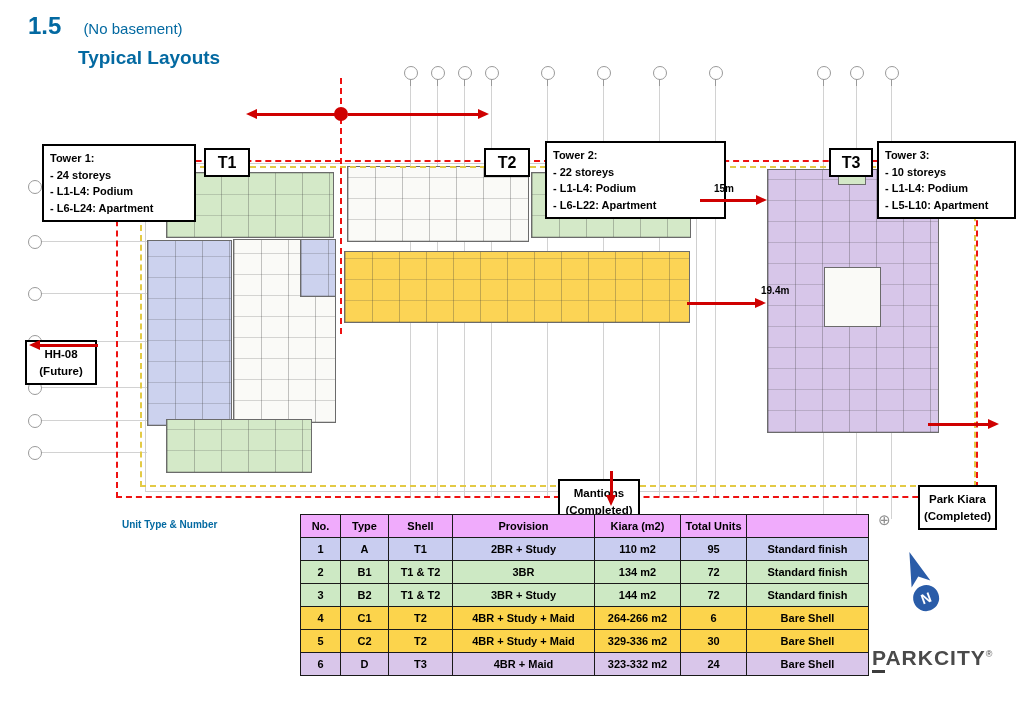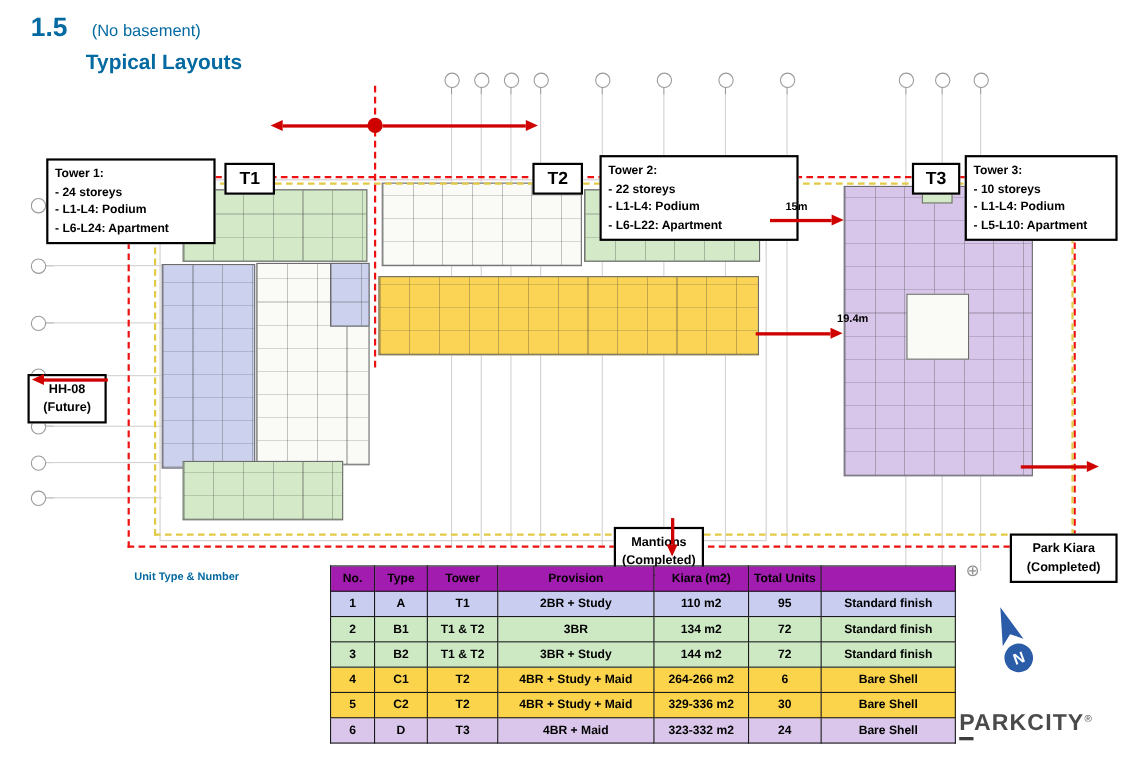--- a/index.html
+++ b/index.html
@@ -54,21 +54,21 @@
   .arrow-v{position:absolute;width:0;border-left:3px solid #cf0000;z-index:6;}
   .arrow-v.head-down::after{content:"";position:absolute;left:-7px;bottom:-11px;
     border-left:5.5px solid transparent;border-right:5.5px solid transparent;border-top:11px solid #cf0000;}
   .rdot{position:absolute;width:14px;height:14px;border-radius:50%;background:#cf0000;z-index:6;}
 
   
   .tbl-caption{position:absolute;left:122px;top:519px;color:#0369a1;font-size:10px;font-weight:bold;z-index:6;}
   .tbl-wrap{position:absolute;left:300px;top:514px;z-index:6;}
   .tbl-wrap table{border-collapse:collapse;font-size:11px;}
   .tbl-wrap th,.tbl-wrap td{border:1px solid #1a1a1a;text-align:center;font-weight:bold;padding:2px 4px;height:18px;}
-  .tbl-wrap th{background:#a21caf;}
+  .tbl-wrap th{background:#f0abfc;}
   tr.c-blue td{background:#c9cdf0;}
   tr.c-green td{background:#cde9c4;}
   tr.c-yellow td{background:#fcd44c;}
   tr.c-purple td{background:#d9c6ea;}
 
   
   .north{position:absolute;left:895px;top:548px;z-index:6;}
   .logo{position:absolute;left:872px;top:646px;z-index:6;font-weight:bold;font-size:21px;color:#4a4a4a;letter-spacing:1px;}
   .logo .p{border-bottom:3px solid #3c3c3c;padding-bottom:1px;}
   .logo sup{font-size:9px;font-weight:normal;}
@@ -183,42 +183,42 @@
   </div>
   <div class="arrow-h head-left" style="left:40px;top:344px;width:58px;"></div>
 
   <div class="ann cbox" style="left:558px;top:431px;width:82px;">
     <div>Mantions</div>
     <div>(Completed)</div>
   </div>
   <div class="arrow-v head-down" style="left:610px;top:471px;height:24px;"></div>
 
   <div class="arrow-h head-right" style="left:928px;top:423px;width:60px;"></div>
-  <div class="ann cbox" style="left:918px;top:437px;width:98px;">
+  <div class="ann cbox" style="left:918px;top:437px;width:79px;">
     <div>Park Kiara</div>
     <div>(Completed)</div>
   </div>
 
   <div class="tbl-caption">Unit Type &amp; Number</div>
   <div class="tbl-wrap">
     <table>
       <colgroup>
         <col style="width:40px">
           <col style="width:48px">
           <col style="width:64px">
         <col style="width:142px">
           <col style="width:86px">
           <col style="width:66px">
           <col style="width:122px">
       </colgroup>
       <thead>
         <tr>
           <th>No.</th>
           <th>Type</th>
-          <th>Tower</th>
+          <th>Shell</th>
           <th>Provision</th>
           <th>Kiara (m2)</th>
           <th>Total Units</th>
           <th></th>
         </tr>
       </thead>
       <tbody>
         <tr class="c-blue">
           <td>1</td>
           <td>A</td>

